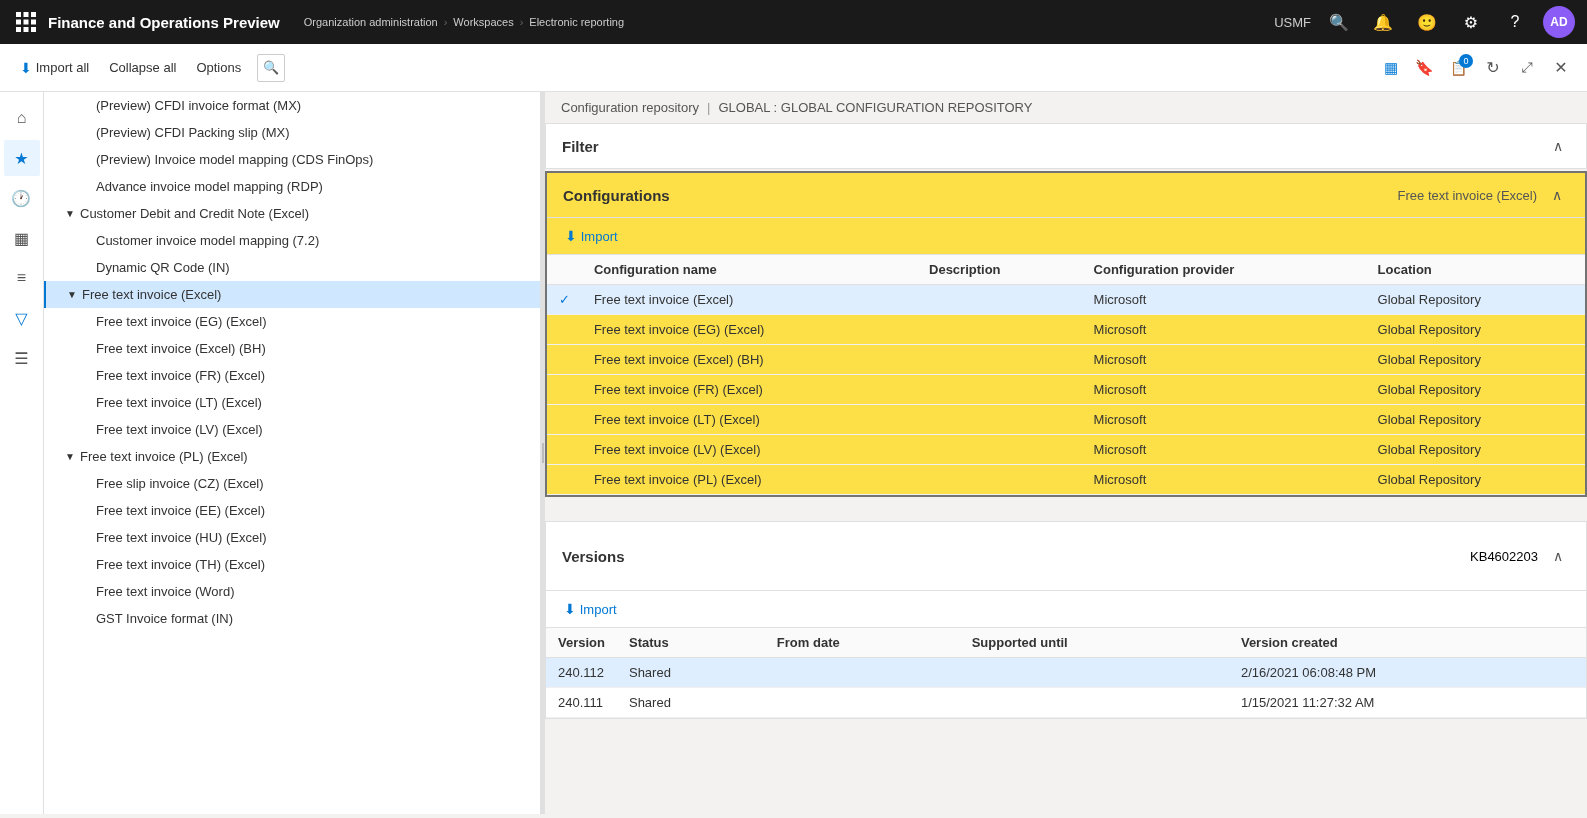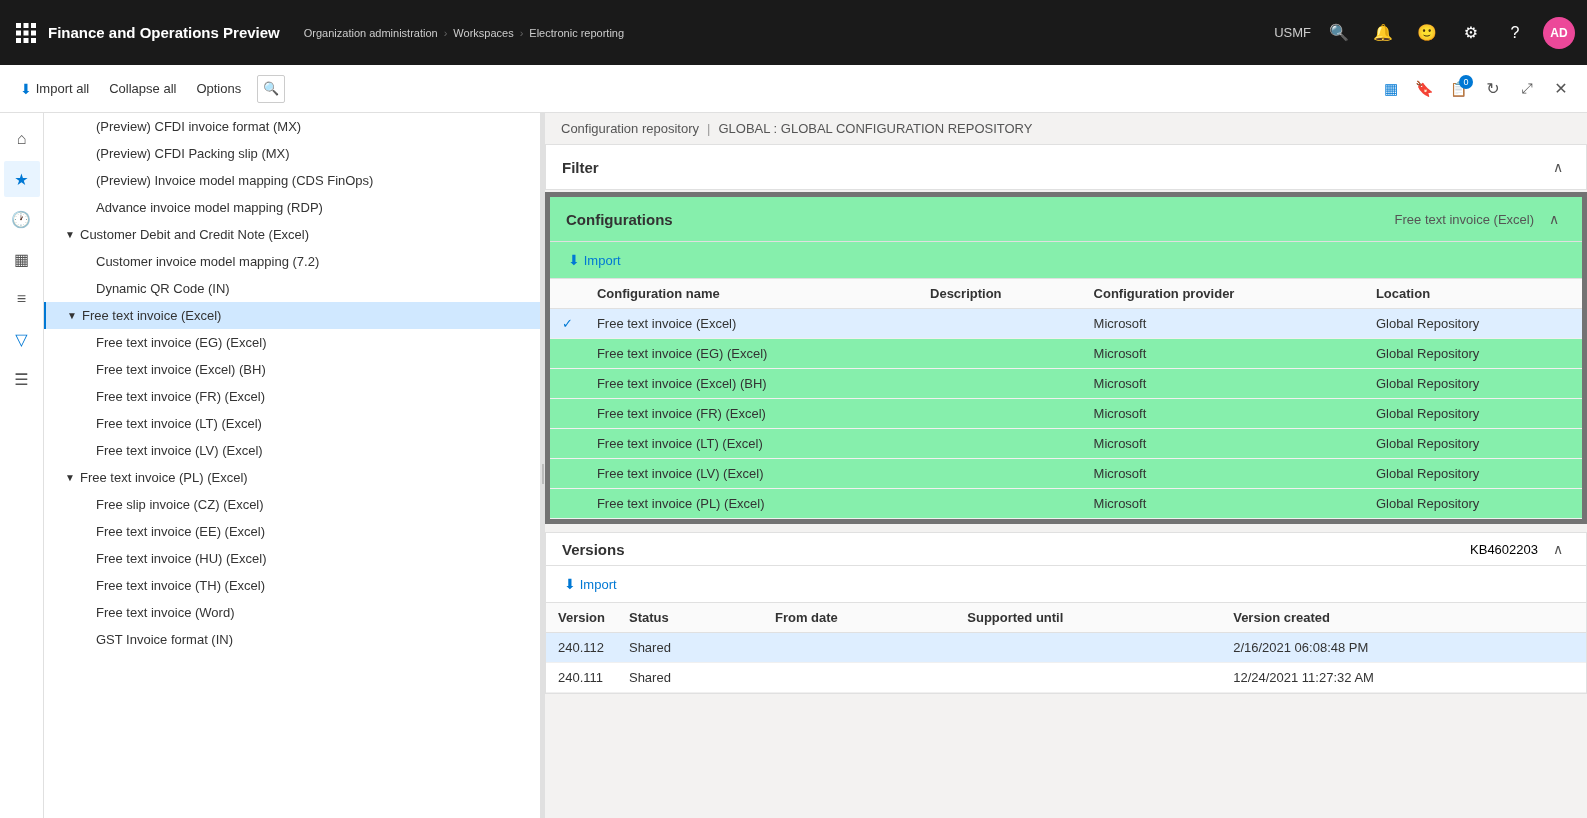--- a/index.html
+++ b/index.html
@@ -1,21 +1,21 @@
 <!DOCTYPE html>
 <html><head>
   <meta charset="utf-8">
   <style>
     * { box-sizing: border-box; margin: 0; padding: 0; }
     body { font-family: 'Segoe UI', Arial, sans-serif; font-size: 13px; background: #f3f2f1; overflow: hidden; width: 1587px; height: 818px; }
 
     
     .top-nav {
       background: #1a1a1a;
-      height: 65px;
+      height: 44px;
       display: flex;
       align-items: center;
       padding: 0 12px;
       gap: 8px;
       color: white;
     }
     .nav-grid-icon {
       width: 28px; height: 28px;
       display: flex; align-items: center; justify-content: center;
       cursor: pointer;
@@ -50,21 +50,21 @@
     }
     .nav-icon-btn {
       width: 32px; height: 32px;
       display: flex; align-items: center; justify-content: center;
       cursor: pointer; border-radius: 2px;
       font-size: 16px;
       color: white;
     }
     .avatar {
       width: 32px; height: 32px;
-      background: #ec4899;
+      background: #8b5cf6;
       border-radius: 50%;
       display: flex; align-items: center; justify-content: center;
       font-size: 12px; font-weight: 600; color: white;
       cursor: pointer;
     }
 
     
     .toolbar {
       background: white;
       height: 48px;
@@ -172,23 +172,23 @@
       font-size: 13px;
       color: #555;
       display: flex;
       align-items: center;
       gap: 8px;
     }
     .panel-sep { color: #999; }
 
     
     .card {
-      background: #86efac;
-      margin: 0 0 8px 0;
-      border: 5px solid #737373;
+      background: #fde047;
+      margin: 0 0 24px 0;
+      border: 2px solid #737373;
     }
     .card-header {
       display: flex;
       align-items: center;
       padding: 10px 16px;
       border-bottom: 1px solid #e0e0e0;
       justify-content: space-between;
     }
     .card-title {
       font-size: 15px;
@@ -251,21 +251,21 @@
     }
     .check-col { width: 30px; text-align: center; color: #0078d4; }
 
     
     .versions-card {
       background: white;
       border: 1px solid #e0e0e0;
     }
     .versions-header {
       display: flex; align-items: center; justify-content: space-between;
-      padding: 4px 16px;
+      padding: 22px 16px;
       border-bottom: 1px solid #e0e0e0;
     }
     .kb-label {
       font-size: 13px;
       color: #000000;
     }
 
     
     ::-webkit-scrollbar { width: 6px; height: 6px; }
     ::-webkit-scrollbar-track { background: #f1f1f1; }
@@ -576,20 +576,20 @@
     <td>Shared</td>
     <td></td>
     <td></td>
     <td>2/16/2021 06:08:48 PM</td>
   </tr>
               <tr>
     <td>240.111</td>
     <td>Shared</td>
     <td></td>
     <td></td>
-    <td>12/24/2021 11:27:32 AM</td>
+    <td>1/15/2021 11:27:32 AM</td>
   </tr>
             </tbody>
         </table>
       </div>
     </div>
   </div>
 </div>
 
 </body></html>

